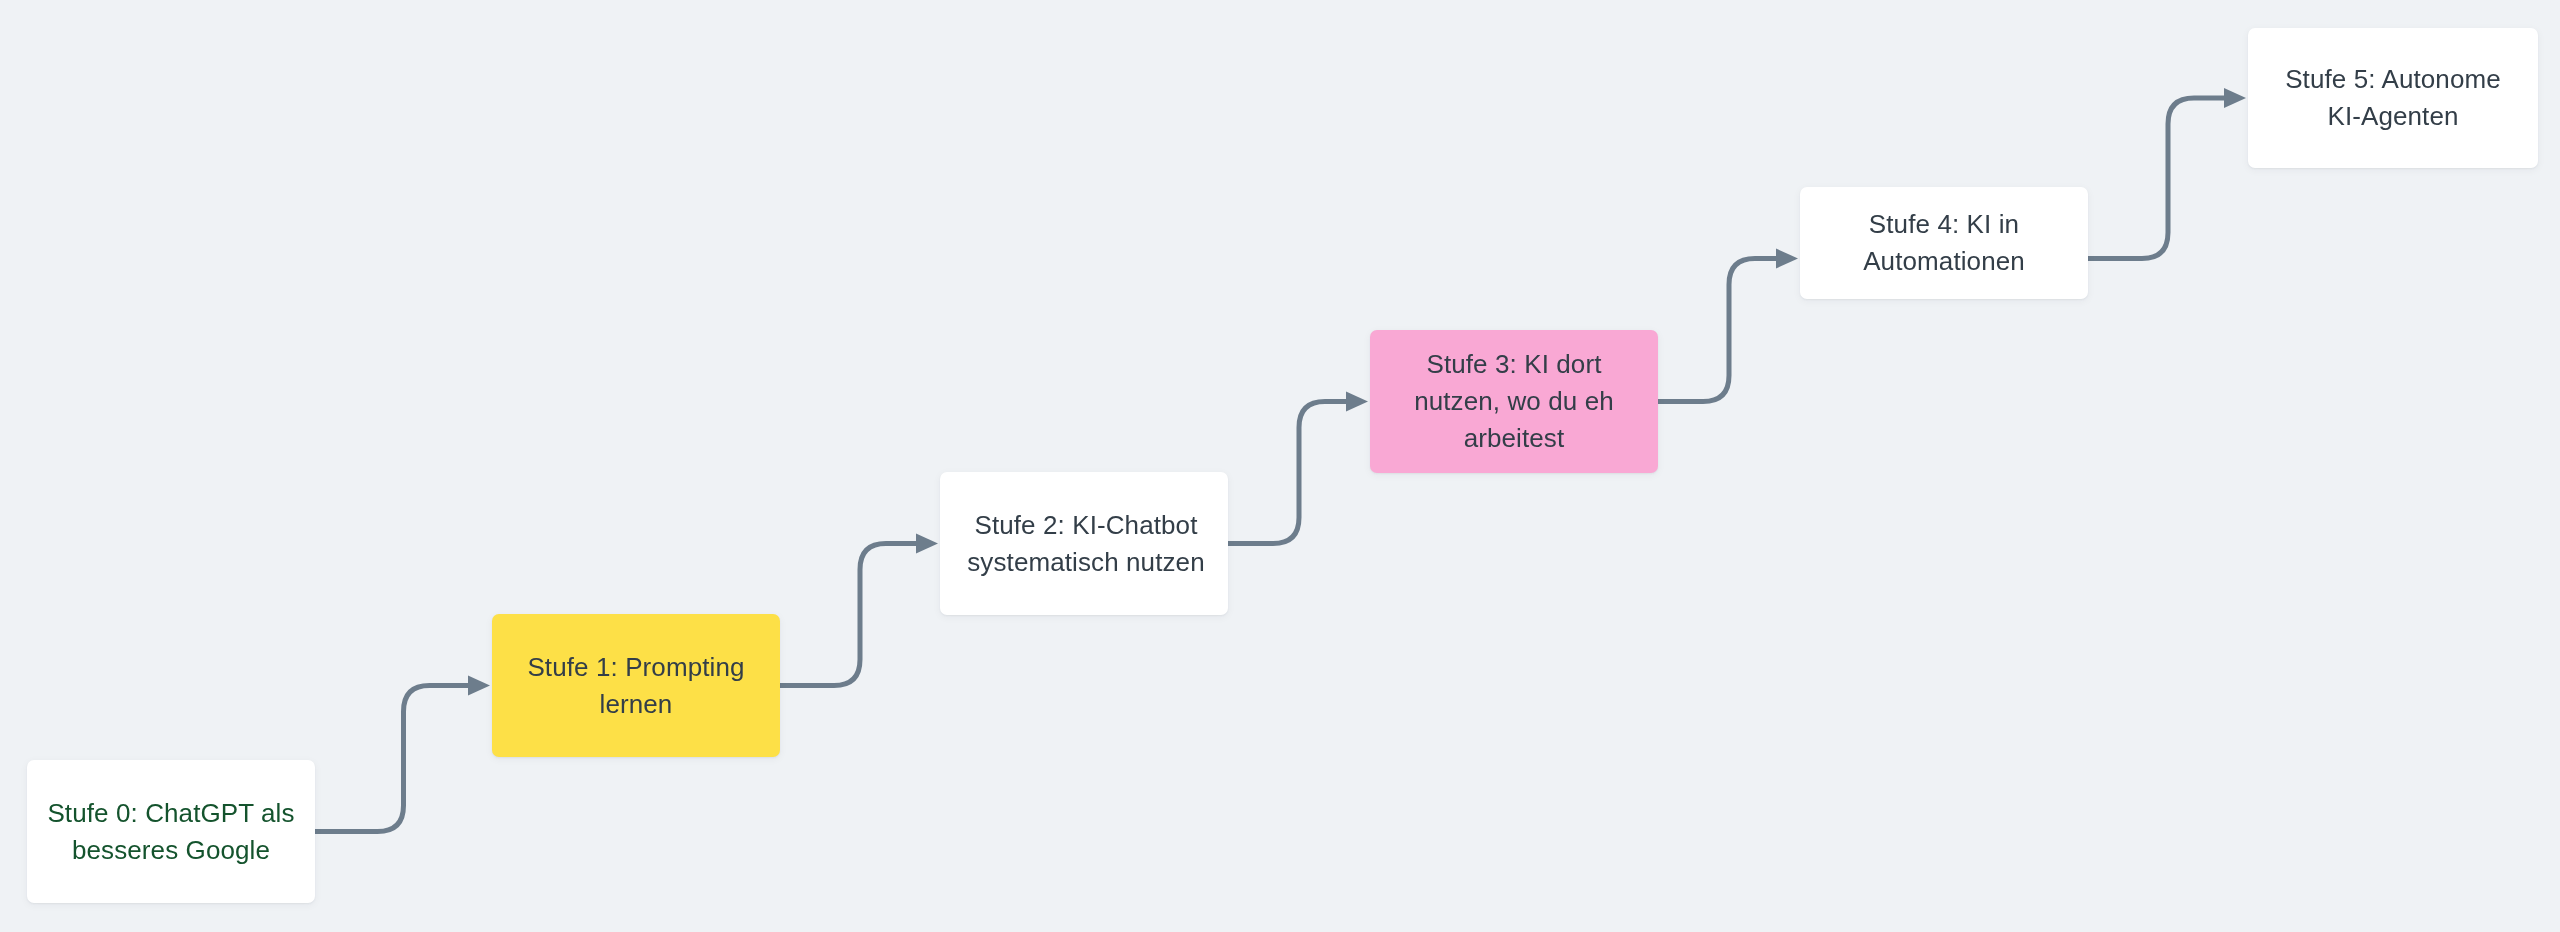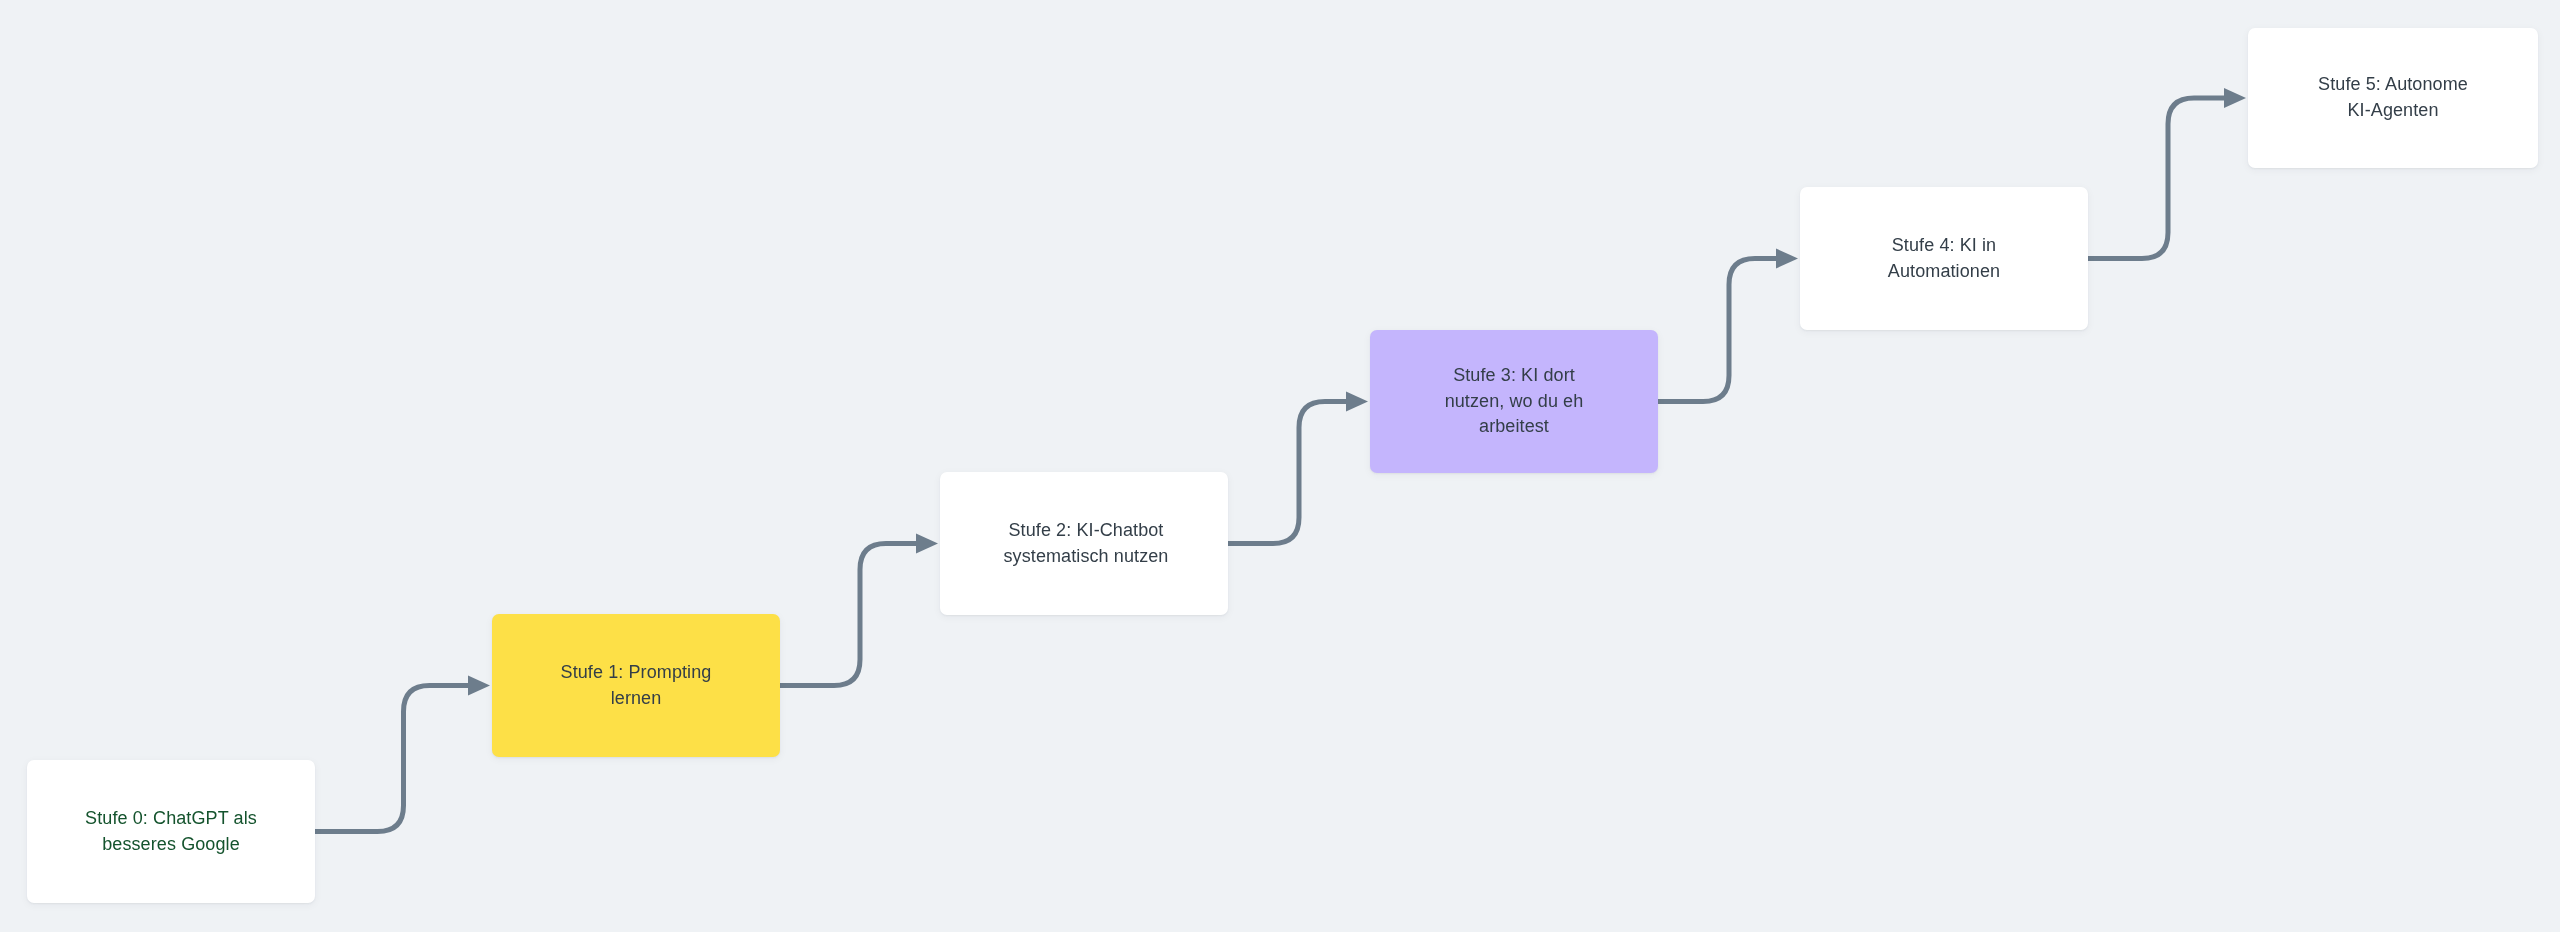--- a/index.html
+++ b/index.html
@@ -35,21 +35,21 @@
     align-items: center;
     justify-content: center;
     text-align: center;
     padding: 10px 18px;
     box-shadow: 0 1px 2px rgba(36, 48, 62, 0.06),
                 0 2px 8px rgba(36, 48, 62, 0.05);
     z-index: 2;
   }
   .node-label {
     color: #333e48;
-    font-size: 18px;
+    font-size: 26px;
     line-height: 1.42;
     letter-spacing: 0.1px;
     white-space: pre-line;
   }
 </style>
 </head>
 <body>
 
 <div id="canvas">
 
@@ -82,26 +82,26 @@
 besseres Google</div>
       </div>
       <div class="node" style="left: 492px; top: 614px; width: 288px; height: 143px; background: #fde047;">
         <div class="node-label" style="color: rgb(51, 62, 72);">Stufe 1: Prompting
 lernen</div>
       </div>
       <div class="node" style="left: 940px; top: 472px; width: 288px; height: 143px; background: rgb(255, 255, 255); padding-left: 22px;">
         <div class="node-label" style="color: rgb(51, 62, 72);">Stufe 2: KI-Chatbot
 systematisch nutzen</div>
       </div>
-      <div class="node" style="left: 1370px; top: 330px; width: 288px; height: 143px; background: #c4b5fd;">
+      <div class="node" style="left: 1370px; top: 330px; width: 288px; height: 143px; background: #f9a8d4;">
         <div class="node-label" style="color: rgb(51, 62, 72);">Stufe 3: KI dort
 nutzen, wo du eh
 arbeitest</div>
       </div>
-      <div class="node" style="left: 1800px; top: 187px; width: 288px; height: 143px; background: rgb(255, 255, 255);">
+      <div class="node" style="left: 1800px; top: 187px; width: 288px; height: 112px; background: rgb(255, 255, 255);">
         <div class="node-label" style="color: rgb(51, 62, 72);">Stufe 4: KI in
 Automationen</div>
       </div>
       <div class="node" style="left: 2248px; top: 28px; width: 290px; height: 140px; background: rgb(255, 255, 255);">
         <div class="node-label" style="color: rgb(51, 62, 72);">Stufe 5: Autonome
 KI-Agenten</div>
       </div>
     </div>
 
 </div>

